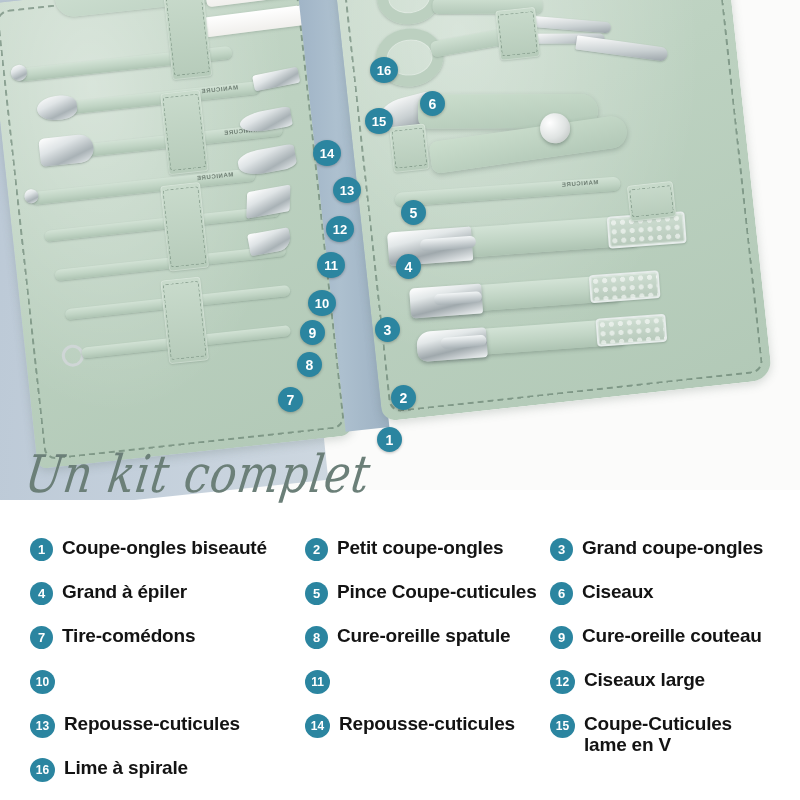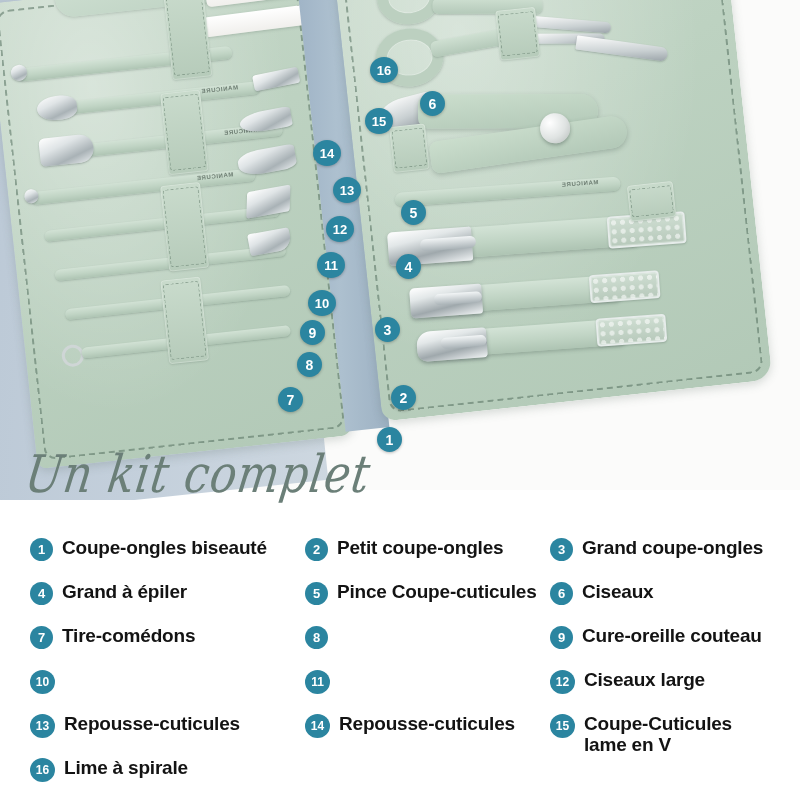--- a/index.html
+++ b/index.html
@@ -446,20 +446,21 @@
         <div class="litem" style="left: 550px; top: 66px;">
           <div class="lbadge d1">6</div>
           <div class="llabel">Ciseaux</div>
         </div>
         <div class="litem" style="left: 30px; top: 110px;">
           <div class="lbadge d1">7</div>
           <div class="llabel">Tire-comédons</div>
         </div>
         <div class="litem" style="left: 305px; top: 110px;">
           <div class="lbadge d1">8</div>
+          <div class="llabel">Cure-oreille spatule</div>
         </div>
         <div class="litem" style="left: 550px; top: 110px;">
           <div class="lbadge d1">9</div>
           <div class="llabel">Cure-oreille couteau</div>
         </div>
         <div class="litem" style="left: 30px; top: 154px;">
           <div class="lbadge d2">10</div>
         </div>
         <div class="litem" style="left: 305px; top: 154px;">
           <div class="lbadge d2">11</div>

